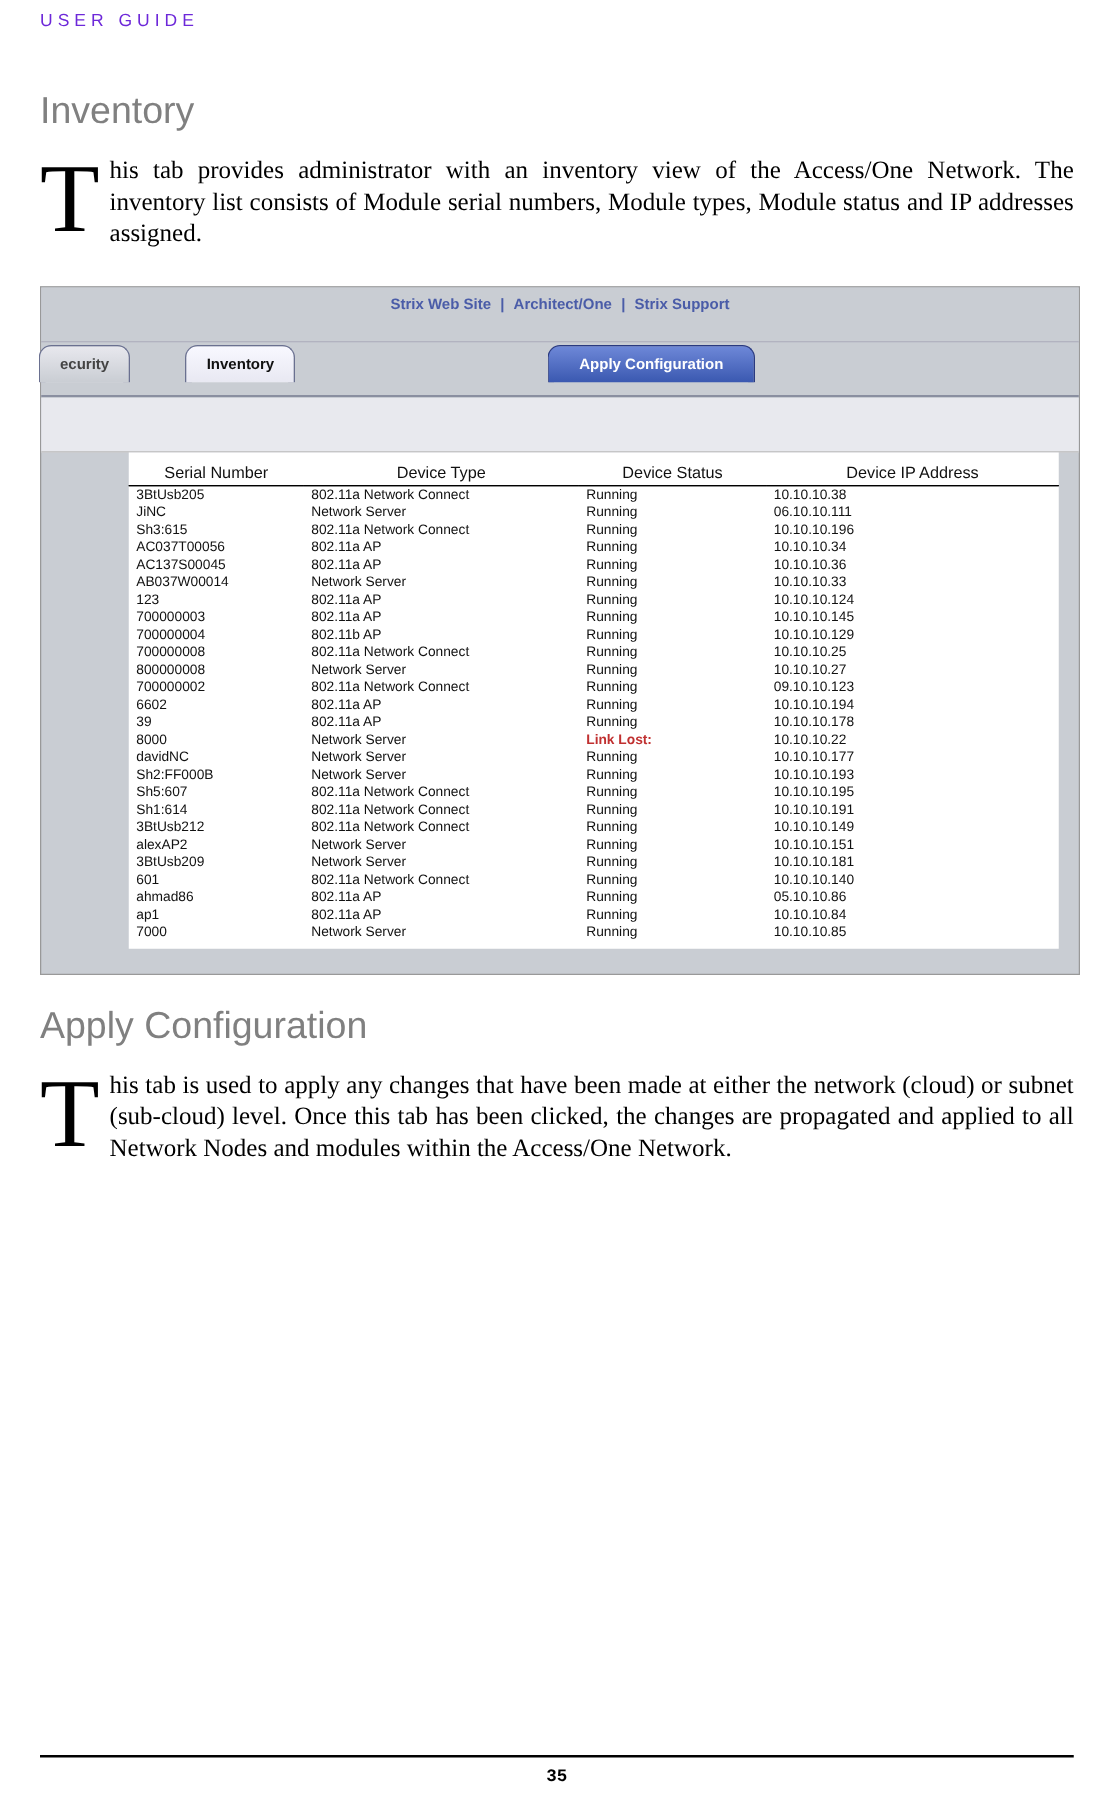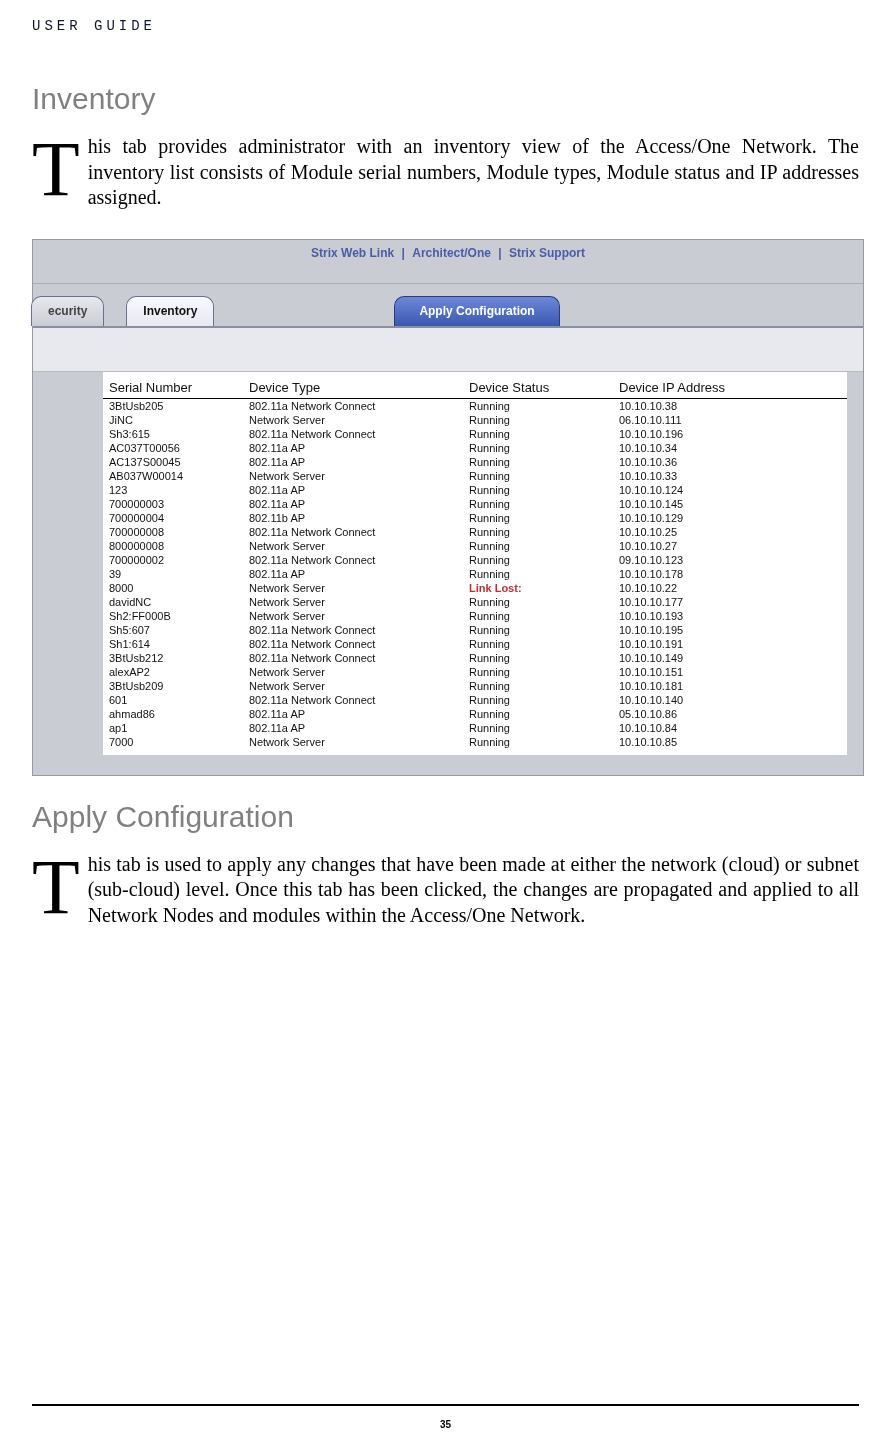--- a/index.html
+++ b/index.html
@@ -5,25 +5,25 @@
   * { box-sizing: border-box; margin: 0; padding: 0; }
   body {
     width: 891px;
     height: 1440px;
     background: #fff;
     font-family: Georgia, 'Times New Roman', serif;
     color: #000;
     position: relative;
   }
   .header {
-    font-family: Liberation Mono, monospace;
+    font-family: Liberation Sans, sans-serif;
     letter-spacing: 4px;
     font-size: 14px;
-    color: #0f172a;
-    padding: 18px 0 0 32px;
+    color: #6d28d9;
+    padding: 8px 0 0 32px;
   }
   .content {
     padding: 30px 32px 0 32px;
   }
   .section-title {
     font-family: Verdana, Arial, sans-serif;
     font-size: 30px;
     color: #808080;
     font-weight: 400;
     margin: 18px 0 18px 0;
@@ -59,24 +59,24 @@
     font-weight: 700;
     font-size: 12px;
     padding-top: 6px;
     border-bottom: 1px solid #aab;
   }
   .shot-top span { margin: 0 2px; }
   .tabs-row {
     display: flex;
     align-items: flex-end;
     height: 44px;
-    padding: 0 0 2px 0;
+    padding: 0 0 12px 0;
     background: #c9cdd3;
     border-bottom: 2px solid #8a8fa0;
-    gap: 0;
+    gap: 22px;
   }
   .tab {
     display: inline-flex;
     align-items: center;
     justify-content: center;
     height: 30px;
     padding: 0 16px;
     border-radius: 10px 10px 0 0;
     font-size: 12px;
     font-weight: 700;
@@ -115,21 +115,21 @@
   table.inv {
     border-collapse: collapse;
     width: 100%;
     font-size: 11px;
     color: #111;
   }
   table.inv th {
     font-family: Arial, sans-serif;
     font-size: 13px;
     font-weight: 400;
-    text-align: left;
+    text-align: center;
     border-bottom: 1px solid #000;
     padding: 2px 6px 3px 6px;
     white-space: nowrap;
   }
   table.inv td {
     padding: 1px 6px;
     font-family: Verdana, Arial, sans-serif;
     font-size: 11px;
     white-space: nowrap;
   }
@@ -139,42 +139,42 @@
     bottom: 34px;
     left: 32px;
     right: 32px;
     border-top: 2px solid #000;
   }
   .pagenum {
     position: absolute;
     bottom: 10px;
     left: 0; right: 0;
     text-align: center;
-    font-family: Liberation Sans, sans-serif;
-    font-size: 10px;
+    font-family: Liberation Mono, monospace;
+    font-size: 14px;
     font-weight: 700;
   }
 </style>
 </head>
 <body>
 
 <div class="header">USER GUIDE</div>
 
 <div class="content">
 
   <h2 class="section-title">Inventory</h2>
 
   <p class="para">
     <span class="dropcap">T</span>
     <span>his tab provides administrator with an inventory view of the Access/One Network. The inventory list consists of Module serial numbers, Module types, Module status and IP addresses assigned.</span>
   </p>
 
   <div class="shot">
     <div class="shot-top">
-      <span>Strix Web Link</span>
+      <span>Strix Web Site</span>
       <span>|</span>
       <span>Architect/One</span>
       <span>|</span>
       <span>Strix Support</span>
     </div>
     <div class="tabs-row">
       <div class="tab grey">ecurity</div>
       <div class="tab active">Inventory</div>
       <div class="tab blue">Apply Configuration</div>
     </div>
@@ -256,20 +256,26 @@
               <td>Running</td>
               <td>10.10.10.27</td>
             </tr>
             <tr>
               <td>700000002</td>
               <td>802.11a Network Connect</td>
               <td>Running</td>
               <td>09.10.10.123</td>
             </tr>
             <tr>
+              <td>6602</td>
+              <td>802.11a AP</td>
+              <td>Running</td>
+              <td>10.10.10.194</td>
+            </tr>
+            <tr>
               <td>39</td>
               <td>802.11a AP</td>
               <td>Running</td>
               <td>10.10.10.178</td>
             </tr>
             <tr>
               <td>8000</td>
               <td>Network Server</td>
               <td class="linklost">Link Lost:</td>
               <td>10.10.10.22</td>

